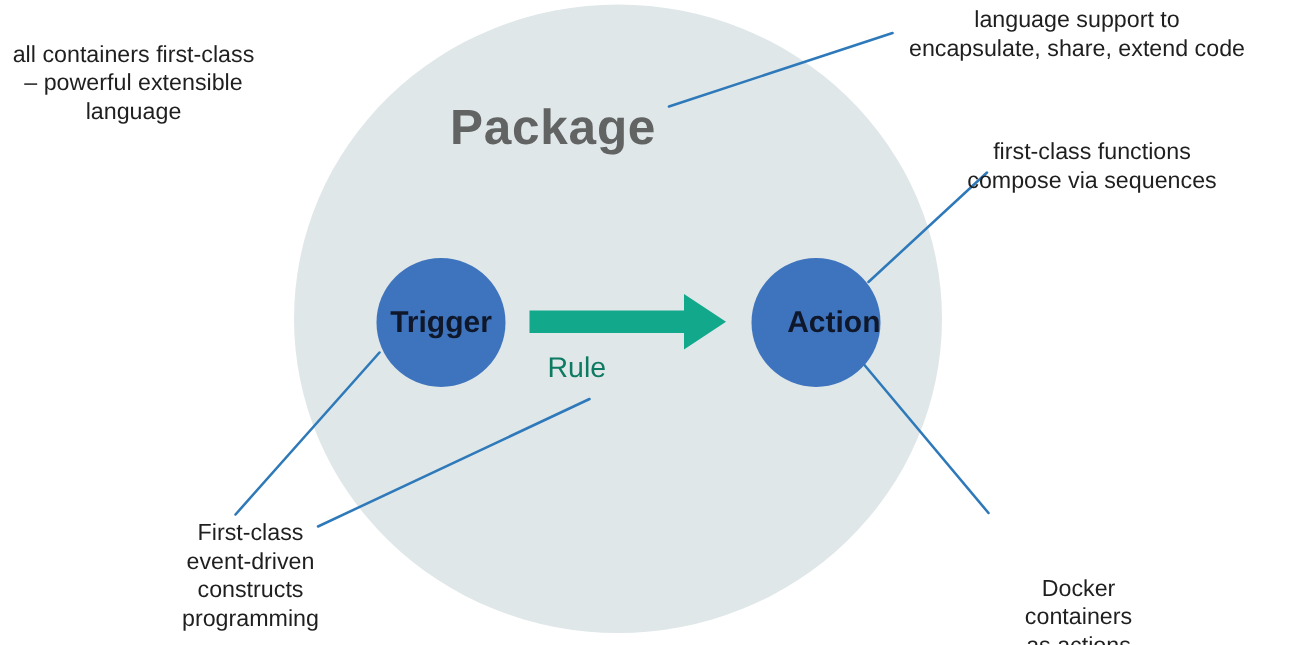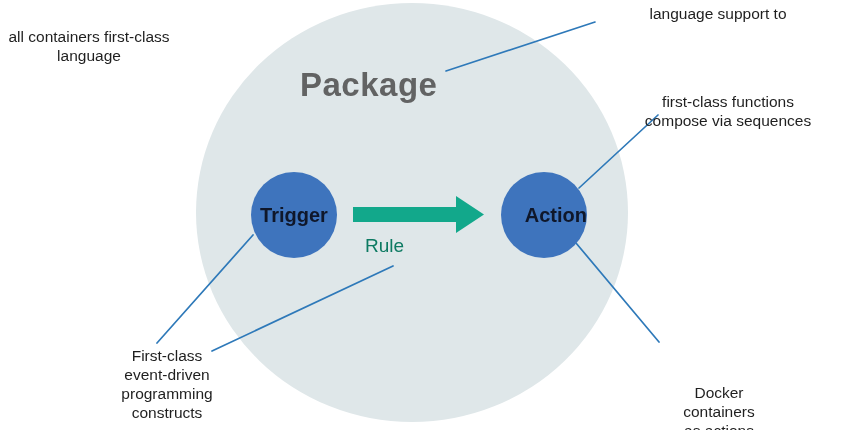--- a/index.html
+++ b/index.html
@@ -100,38 +100,40 @@
   </div>
 
   <div class="node action">
     <span>Action</span>
   </div>
 
   <div class="rule-label">Rule</div>
 
   <div class="note top-left">
     <div>all containers first-class</div>
+    <div>– powerful extensible</div>
     <div>language</div>
   </div>
 
   <div class="note package-note">
     <div>language support to</div>
+    <div>encapsulate, share, extend code</div>
   </div>
 
   <div class="note action-note">
     <div>first-class functions</div>
     <div>compose via sequences</div>
   </div>
 
   <div class="note docker-note">
     <div>Docker</div>
     <div>containers</div>
     <div>as actions</div>
   </div>
 
   <div class="note trigger-note">
     <div>First-class</div>
     <div>event-driven</div>
+    <div>constructs</div>
     <div>programming</div>
-    <div>constructs</div>
   </div>
 
 </div>
 
 </body></html>

